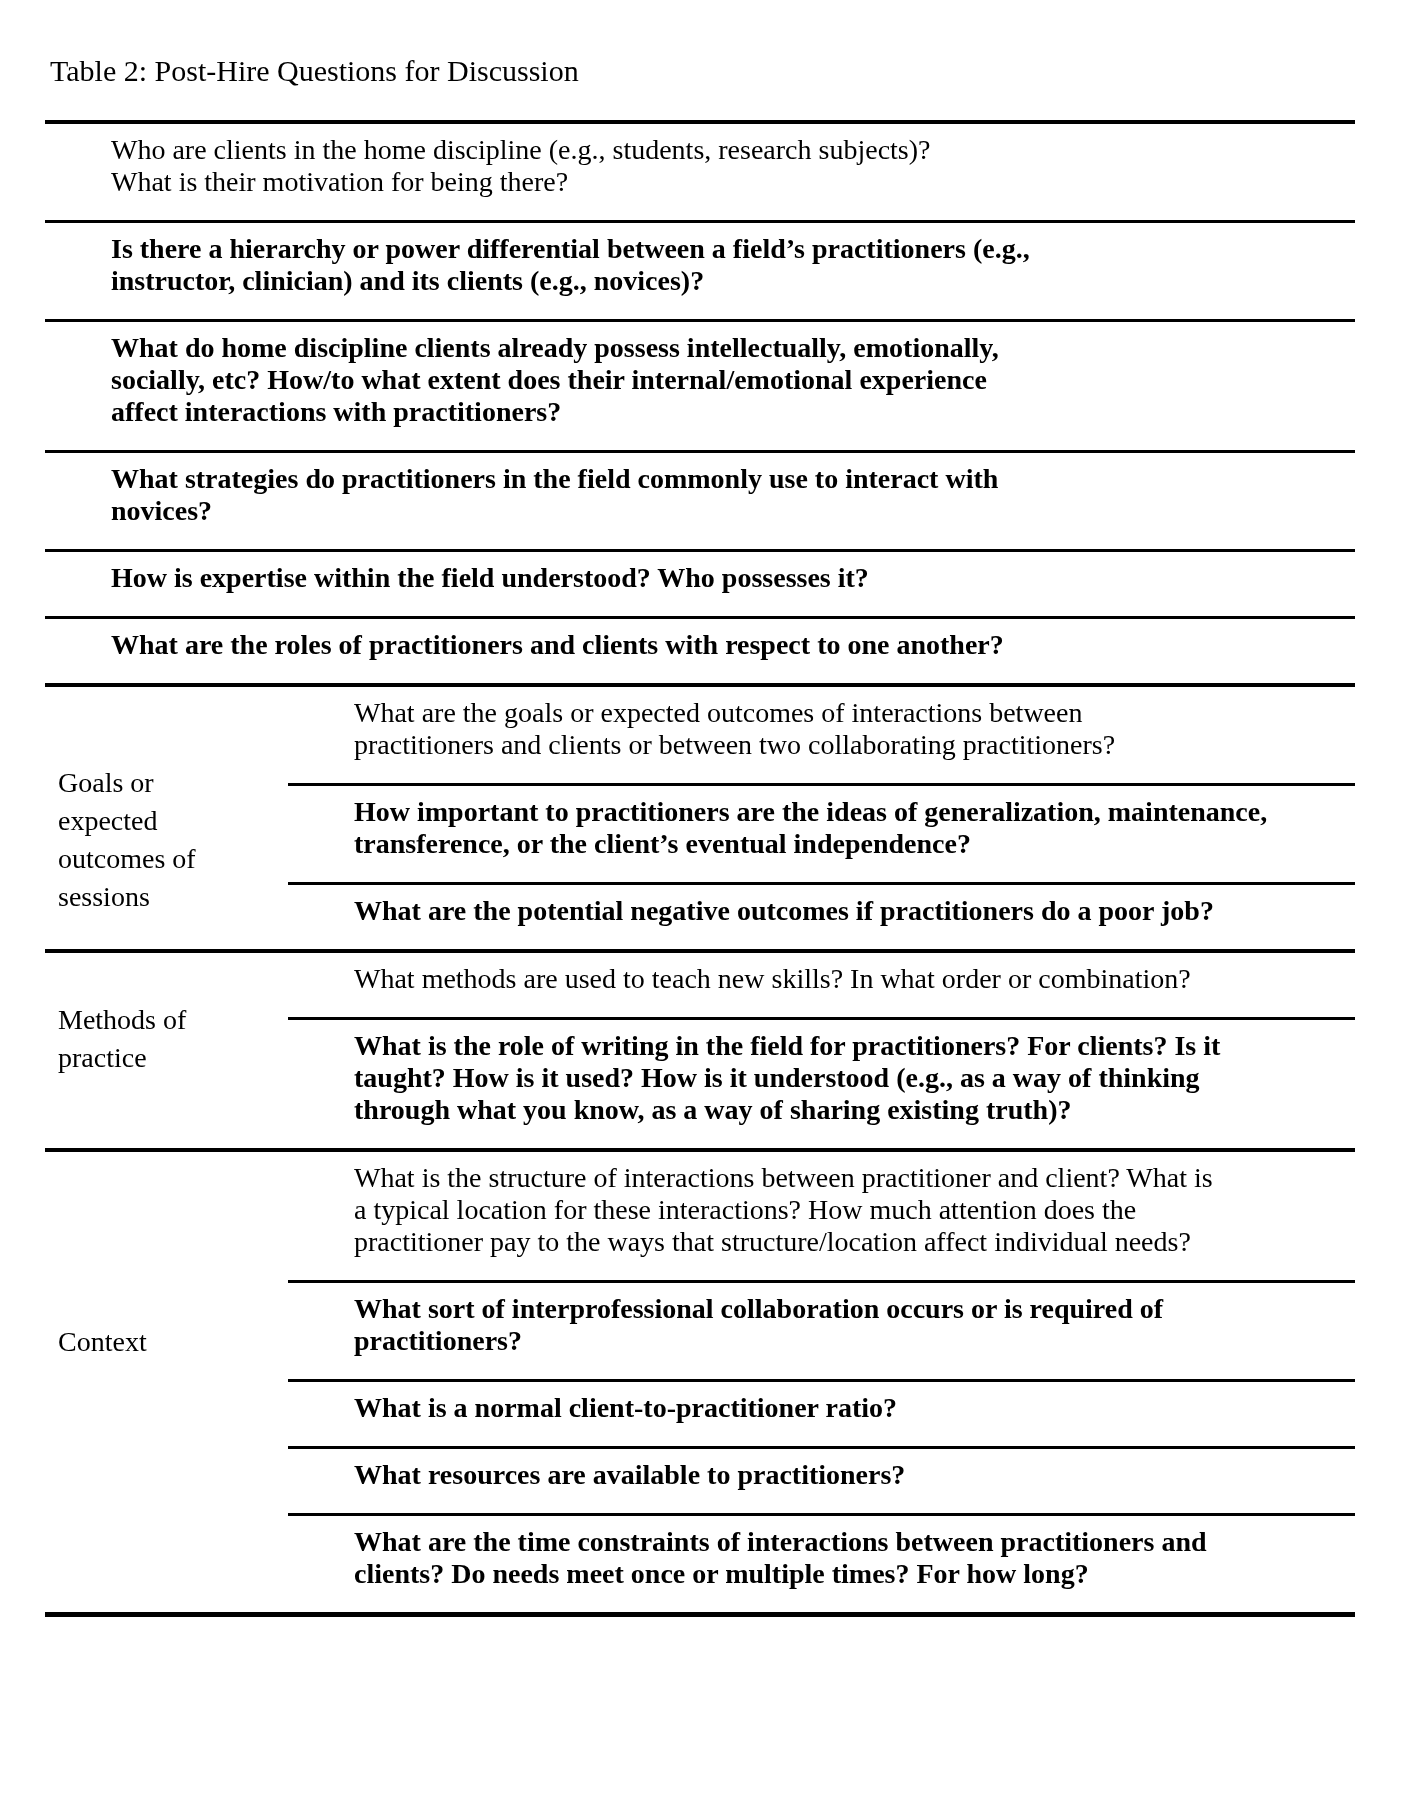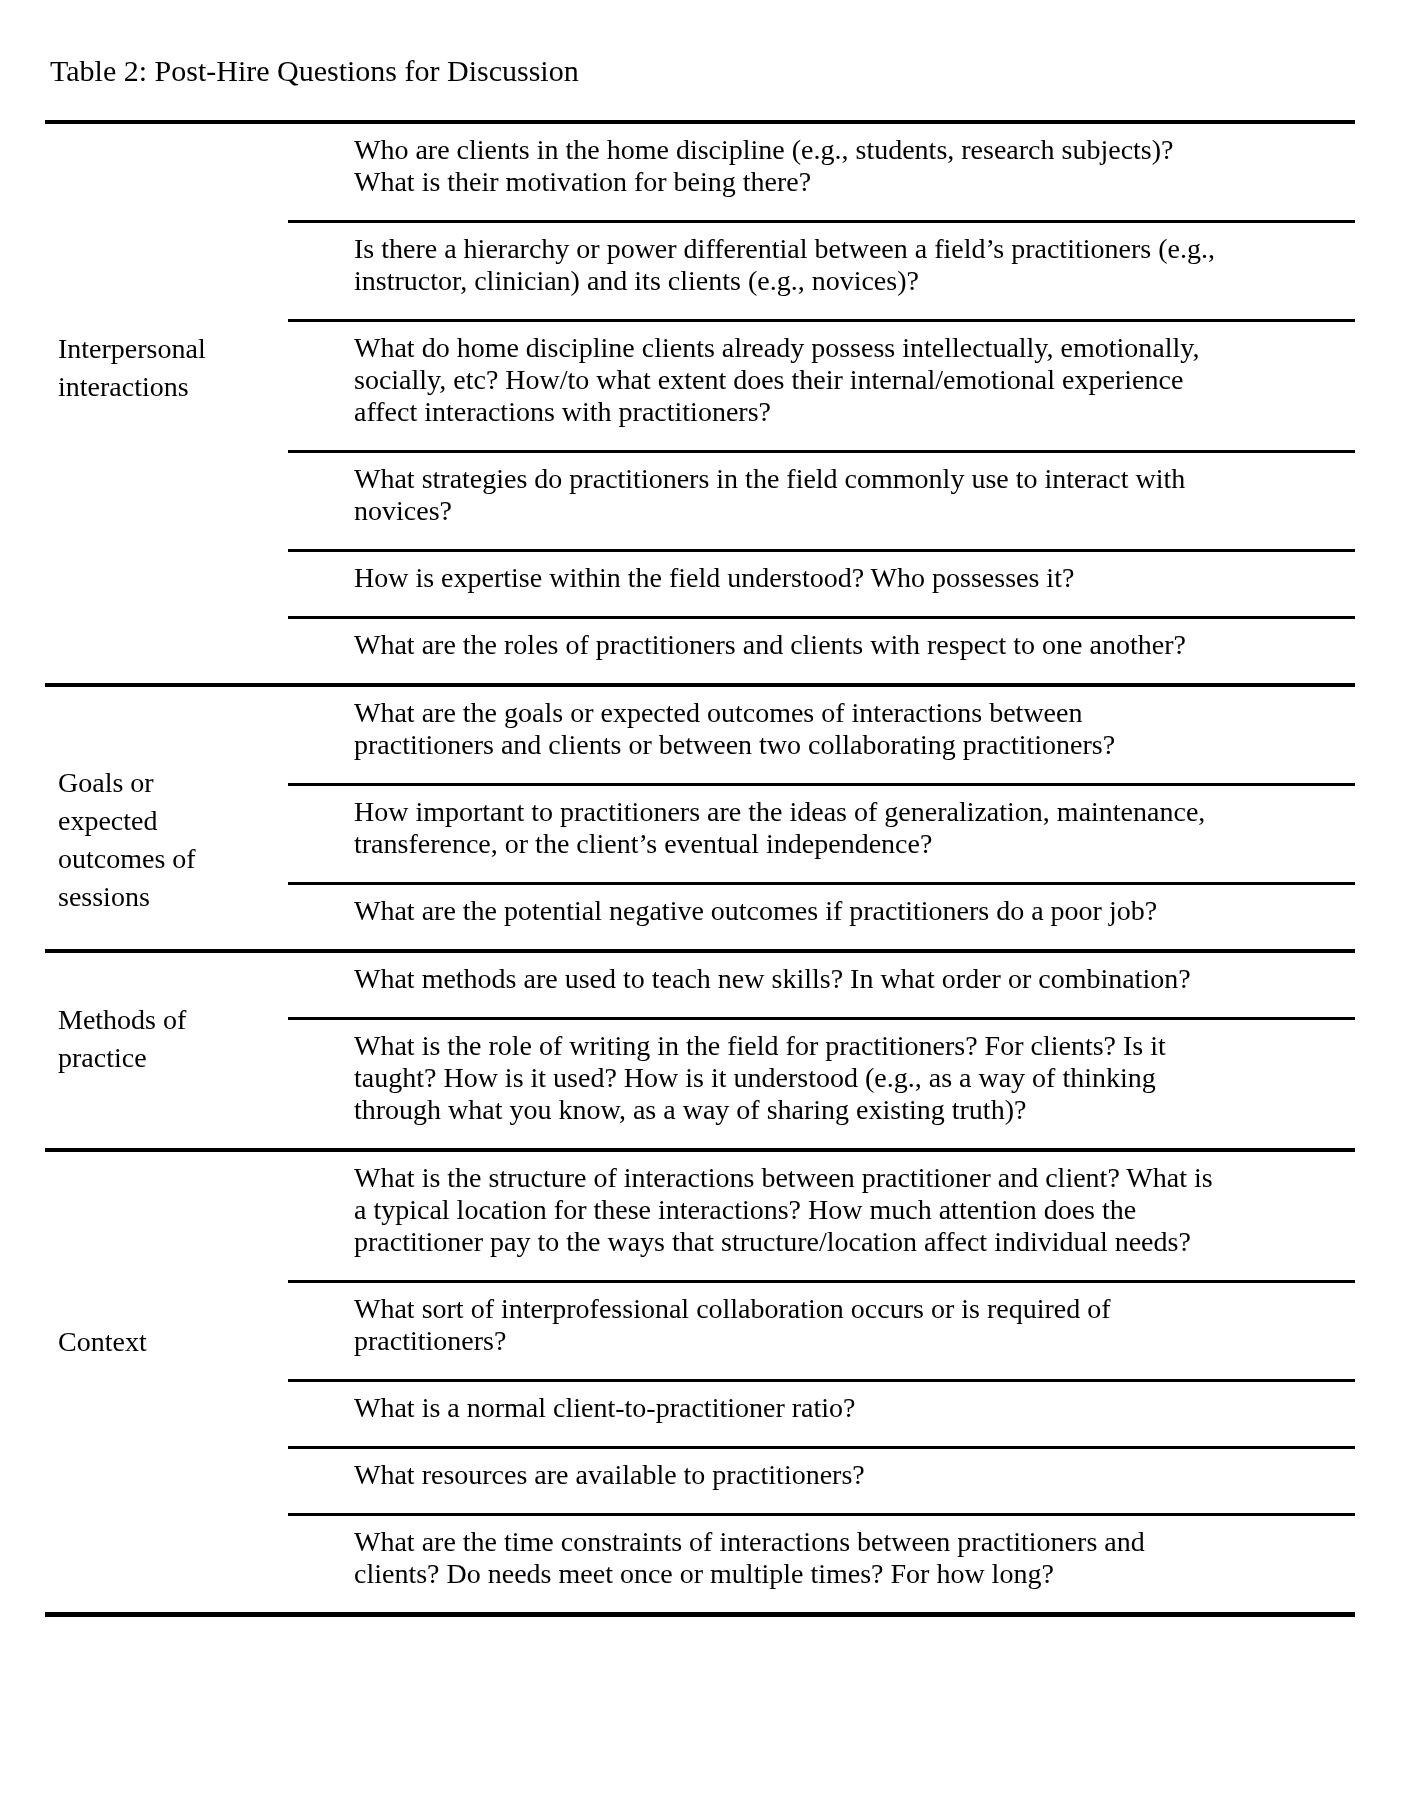--- a/index.html
+++ b/index.html
@@ -60,42 +60,39 @@
   .rows-cell {
     flex: 1 1 auto;
     display: flex;
     flex-direction: column;
   }
   .q-row {
     padding: 10px 6px 22px 18px;
   }
   .q-row:not(:first-child) {
     border-top: 3px solid #000000;
+    font-weight: bold;
   }
   .q-text {
     font-size: 28px;
     line-height: 32px;
     white-space: pre-line;
     margin-left: 48px;
   }
 </style>
 </head>
 <body>
 
 <div class="page">
 
   <div class="doc-title">Table 2: Post-Hire Questions for Discussion</div>
 
   <div class="questions-table">
 
     <div class="group">
-      <div class="label-cell">
-        <div class="label-text">Interpersonal
-interactions</div>
-      </div>
       <div class="rows-cell">
         <div class="q-row">
           <div class="q-text">Who are clients in the home discipline (e.g., students, research subjects)?
 What is their motivation for being there?</div>
         </div>
         <div class="q-row">
           <div class="q-text">Is there a hierarchy or power differential between a field’s practitioners (e.g.,
 instructor, clinician) and its clients (e.g., novices)?</div>
         </div>
         <div class="q-row">

